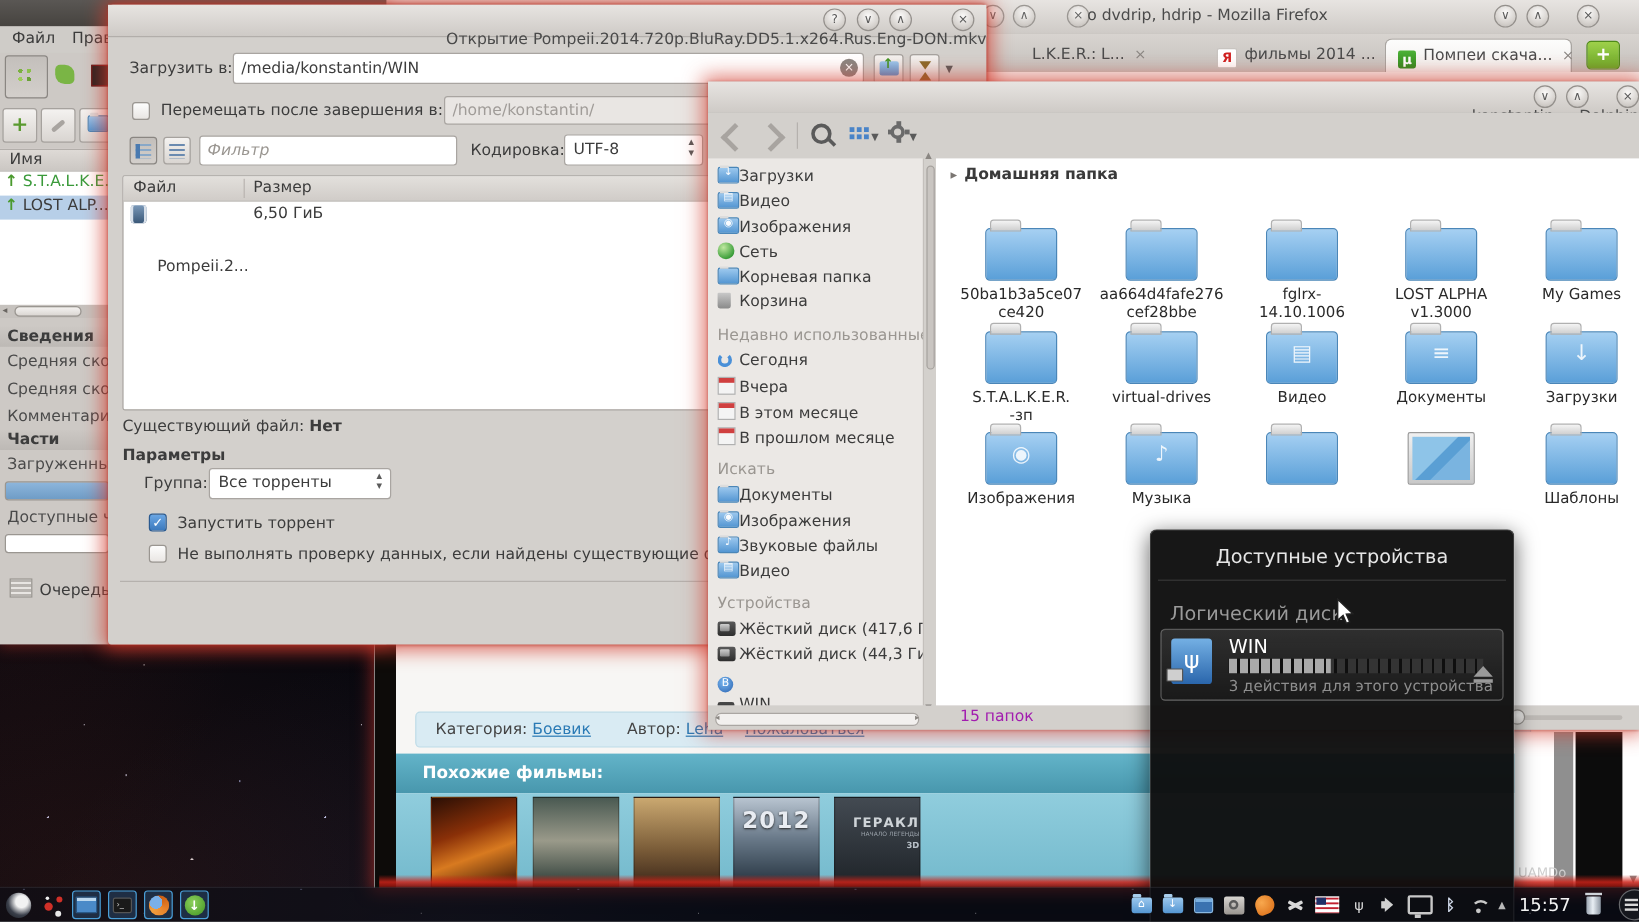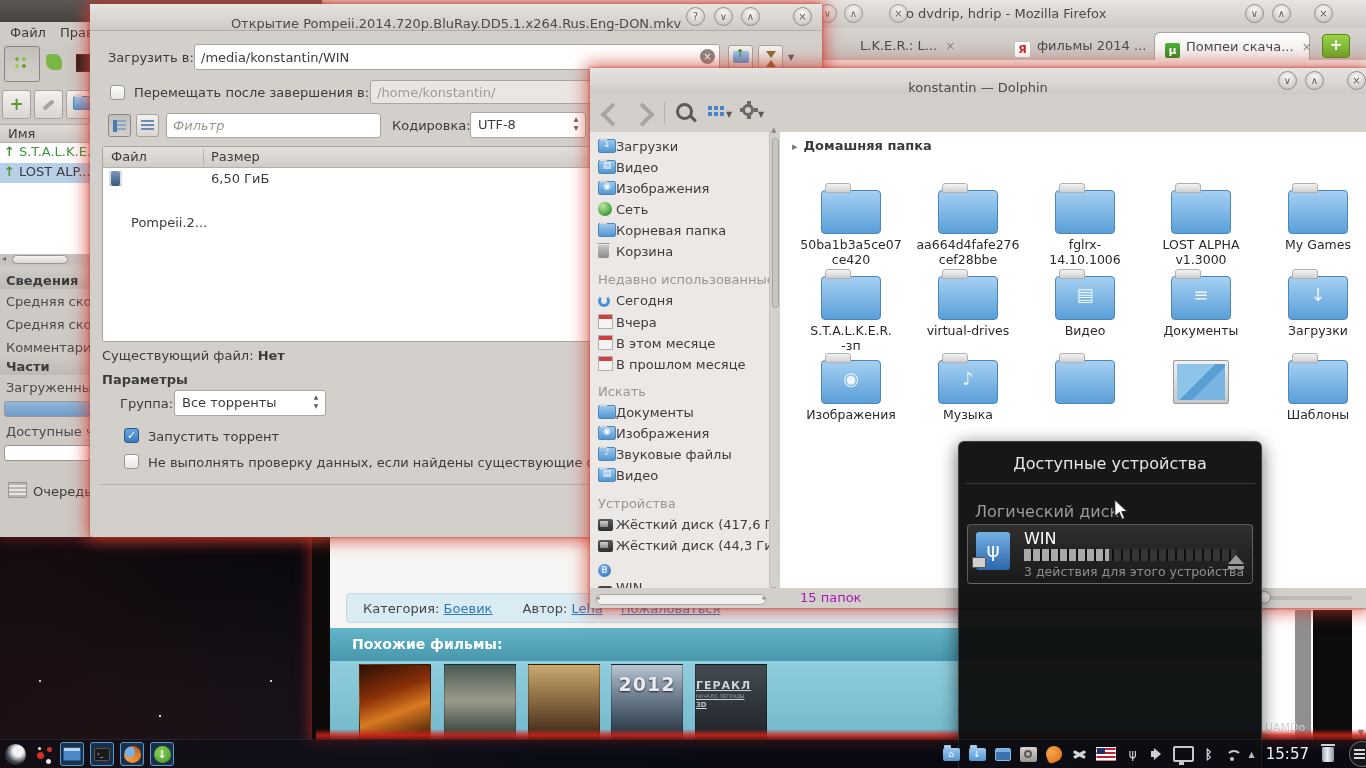--- a/index.html
+++ b/index.html
@@ -15,21 +15,21 @@
     radial-gradient(1px 1px at 20px 120px,#98a8d8 50%,transparent 51%),
     radial-gradient(1.3px 1.3px at 105px 25px,#dfe6ff 50%,transparent 51%);
     background-size:231px 207px;}
   .stars::after{content:'';position:absolute;inset:0;background:
     radial-gradient(640px 420px at 6% 98%, rgba(150,60,40,.18), transparent 70%),
     radial-gradient(500px 320px at 28% 100%, rgba(60,70,120,.14), transparent 70%),
     radial-gradient(300px 500px at 0% 55%, rgba(120,40,30,.12), transparent 70%);}
   
   .win{position:absolute;font-size:13px;color:#3c3c3c;}
   .tbar{position:absolute;left:0;top:0;right:0;height:26px;background:linear-gradient(#e7e4e1,#cecac6);border-bottom:1px solid #b2aeaa;}
-  .tbar .ttl{position:absolute;left:0;right:0;top:12px;text-align:center;color:#4a4a4a;white-space:nowrap;}
+  .tbar .ttl{position:absolute;left:0;right:0;top:22px;text-align:right;color:#4a4a4a;white-space:nowrap;}
   .wbtn{position:absolute;width:19px;height:19px;border-radius:50%;background:radial-gradient(circle at 50% 32%,#fbfaf9,#d6d2ce 62%,#b9b5b1);border:1px solid #94908c;color:#5a5a5a;font-size:10px;line-height:17px;text-align:center;box-sizing:border-box;}
   .oxy-btn{position:absolute;background:linear-gradient(#f4f2f0,#d9d5d1);border:1px solid #a6a29e;border-radius:3px;box-sizing:border-box;}
   .oxy-btn.pressed{background:linear-gradient(#c3bfbb,#d3cfcb);border-color:#8a8682;}
   .oxy-input{position:absolute;background:#fff;border:1px solid #a9a5a1;border-radius:3px;font:13px "DejaVu Sans",sans-serif;color:#3c3c3c;padding:0 6px;box-sizing:border-box;outline:none;}
   .oxy-input::placeholder{font-style:italic;color:#9a9691;}
   .combo{position:absolute;background:#fff;border:1px solid #a9a5a1;border-radius:3px;box-sizing:border-box;}
   .combo .cval{position:absolute;left:7px;top:4px;white-space:nowrap;}
   .combo .spins{position:absolute;right:2px;top:1px;bottom:1px;width:14px;text-align:center;color:#5a5a5a;font-size:6px;line-height:9px;}
   .chk{position:absolute;width:15px;height:15px;background:linear-gradient(#fdfdfd,#e9e6e3);border:1px solid #9a9691;border-radius:3px;box-sizing:border-box;text-align:center;}
   .chk.on{background:linear-gradient(#6aa6e4,#3b79bd);border-color:#2a5a90;color:#fff;font-size:11px;line-height:13px;}
@@ -67,21 +67,21 @@
   .pg-meta{position:absolute;left:34px;top:533px;width:930px;height:30px;background:#d9ebf3;border:1px solid #bedbe7;border-radius:4px;box-sizing:border-box;padding:7px 0 0 16px;color:#444;}
   .pg-meta a{color:#2a7ab5;text-decoration:underline;}
   .pg-meta .gap{display:inline-block;width:26px;}
   .pg-related{position:absolute;left:18px;top:568px;right:0;height:33px;background:linear-gradient(#63b4c9,#4897ad);color:#fff;font-weight:bold;font-size:14px;padding:8px 0 0 22px;box-sizing:border-box;}
   .pg-posters{position:absolute;left:18px;top:601px;right:0;bottom:0;background:linear-gradient(#90cddd,#73b9cc);}
   .poster{position:absolute;top:3px;width:72px;height:76px;border:1px solid rgba(0,0,0,.25);box-sizing:border-box;overflow:hidden;}
   .poster.p1{background:linear-gradient(160deg,#2a0f05,#8a3008 38%,#d87a20 62%,#3a1505);}
   .poster.p2{background:linear-gradient(#4a5a52,#9a9a8a 48%,#2a3a35);}
   .poster.p3{background:linear-gradient(#caa870,#7a5c38 58%,#3a2518);}
   .poster.p4{background:linear-gradient(#b8c4d0,#6a7a8a 45%,#22303c);color:#e8ecf2;font-weight:bold;font-size:19px;text-align:center;padding-top:8px;letter-spacing:1px;text-shadow:0 1px 2px #222;}
-  .poster.p5{background:linear-gradient(#434a52,#1e2328);color:#cfd4d8;text-align:left;text-decoration:underline;}
+  .poster.p5{background:linear-gradient(#434a52,#1e2328);color:#cfd4d8;text-align:right;}
   .poster.p5 .t1{font-size:11px;font-weight:bold;letter-spacing:1px;margin-top:14px;}
   .poster.p5 .t2{font-size:5px;color:#9aa2aa;margin-top:1px;}
   .poster.p5 .t3{font-size:7px;color:#b8c0c8;margin-top:2px;font-weight:bold;}
   .pg-right{position:absolute;left:950px;top:550px;width:104px;height:130px;background:#fff;}
   .pg-right .bar1{position:absolute;left:33px;top:0;width:16px;bottom:0;background:#8f8f8f;}
   .pg-right .bar2{position:absolute;left:51px;top:0;width:39px;bottom:0;background:#0c0c0c;}
   .pg-right .faint{position:absolute;left:3px;bottom:6px;color:#cfcfcf;font-size:11px;}
   .pg-right .darr{position:absolute;right:2px;bottom:3px;color:#8a8a8a;font-size:8px;}
   .redline{position:absolute;left:4px;top:729px;right:0;height:11px;background:linear-gradient(180deg,rgba(150,20,15,0),rgba(205,35,25,.85) 55%,rgba(120,15,10,.95));}
   .bgctl{opacity:.9;}

